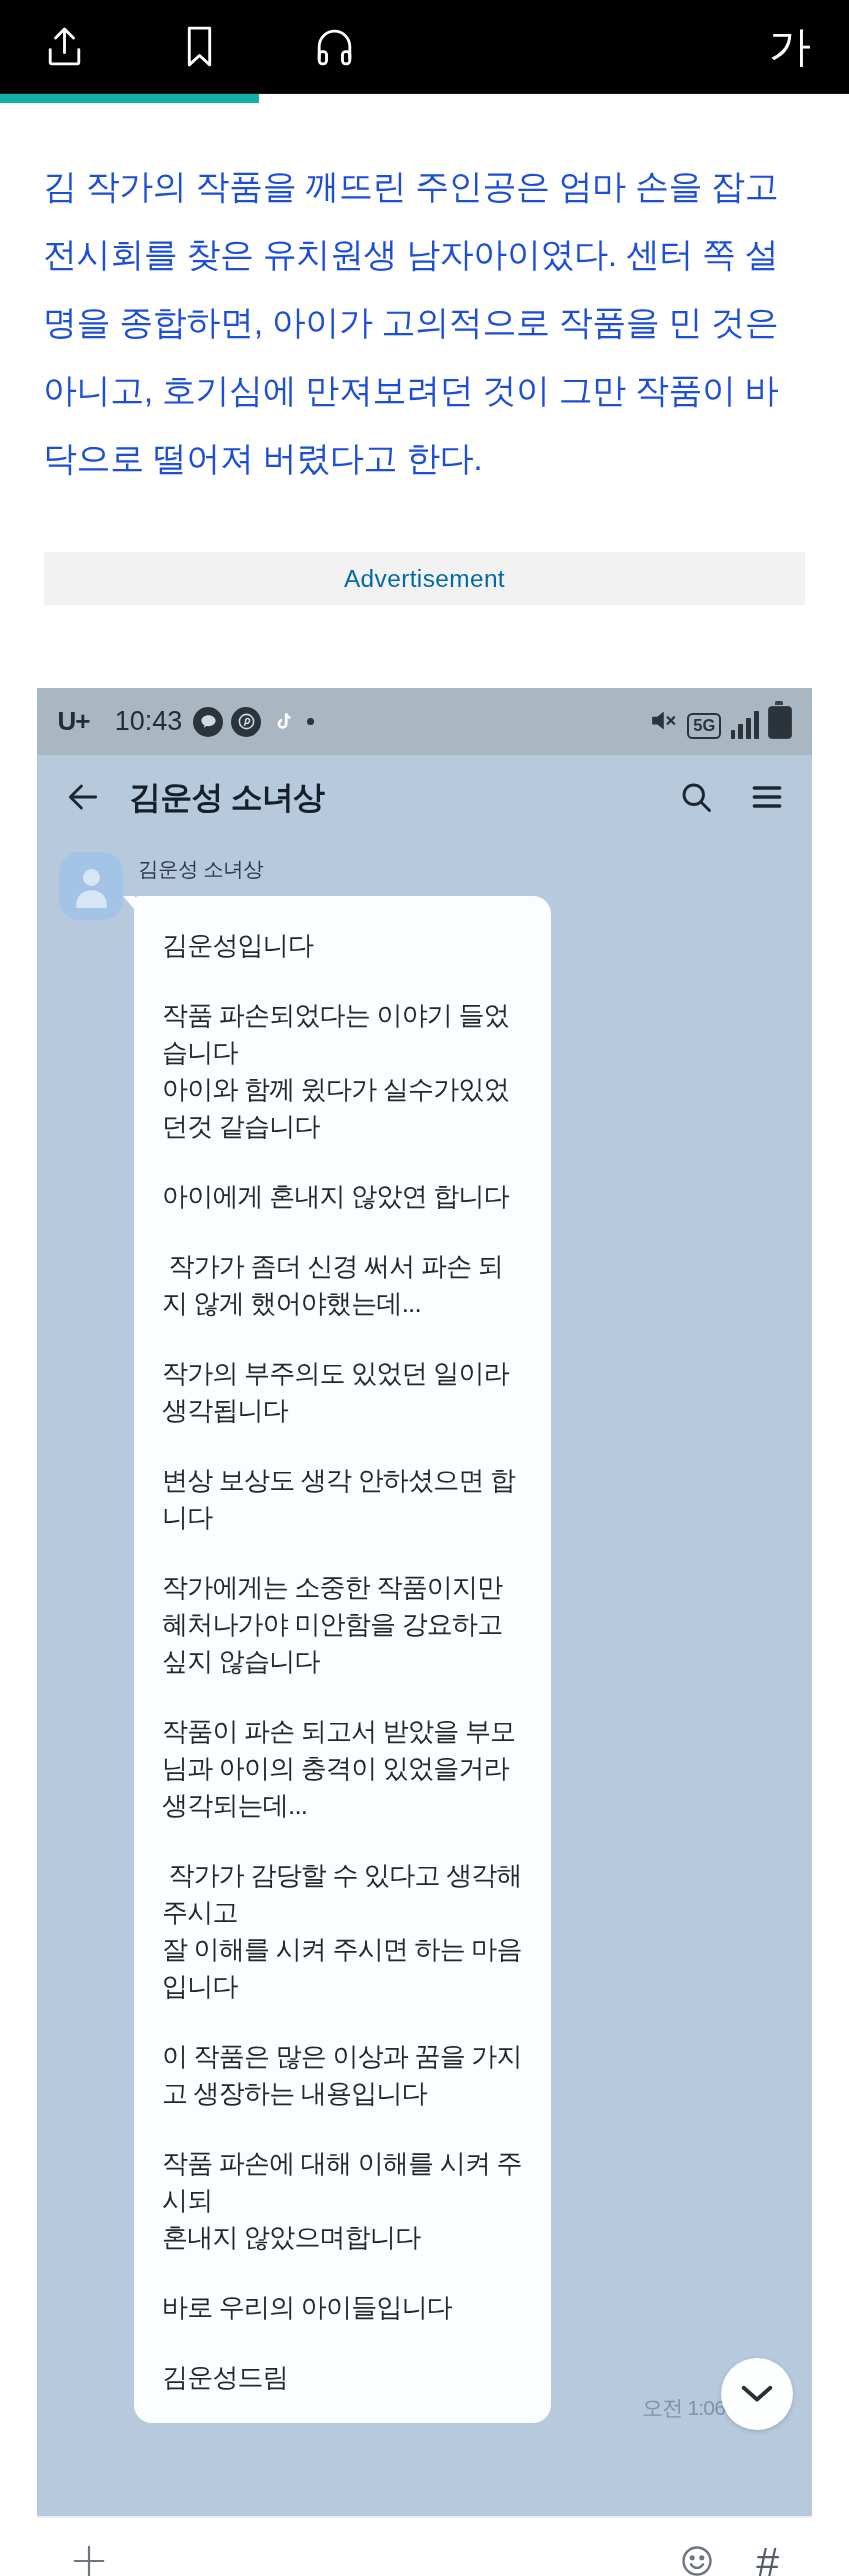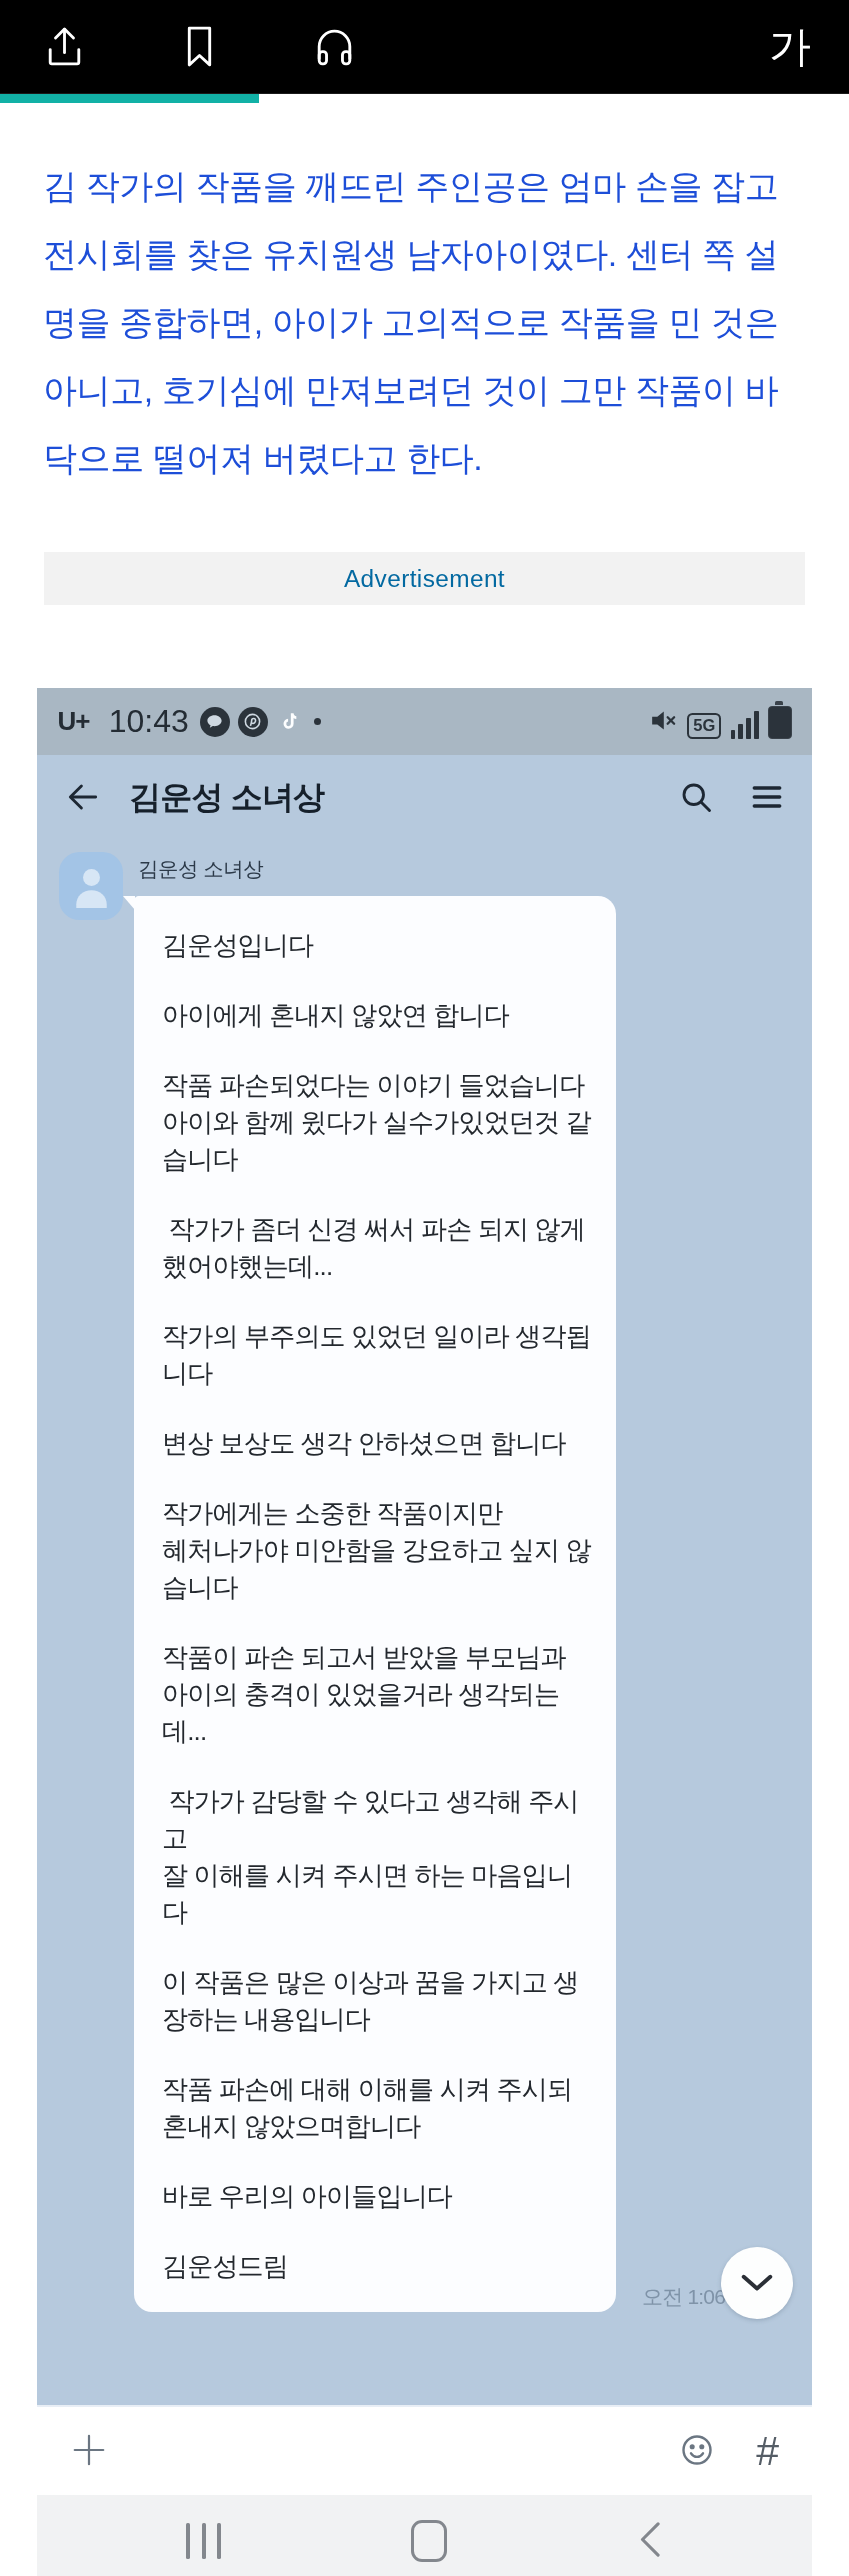--- a/index.html
+++ b/index.html
@@ -24,21 +24,21 @@
 
   
   .ad-box { margin:60px 44px 0; height:53px; background:#f2f2f2; display:flex; align-items:center; justify-content:center; }
   .ad-label { color:#0369a1; font-size:24.4px; letter-spacing:0.4px; }
 
   
   .phone { margin:83px 0 0 37px; width:775px; background:#b6c9dd; }
 
   .status-bar { height:67px; background:#a9b7c3; display:flex; align-items:center; padding:0 20.4px; color:#242c34; }
   .sb-carrier { font-size:26px; font-weight:bold; letter-spacing:-0.8px; }
-  .sb-time { font-size:32px; margin-left:19px; }
+  .sb-time { font-size:27px; margin-left:25px; }
   .sb-apps { display:flex; align-items:center; gap:7.9px; margin-left:11px; }
   .sb-circle { width:30px; height:30px; border-radius:50%; background:#2b333b; display:flex; align-items:center; justify-content:center; color:#cfd9e2; }
   .sb-circle svg { width:19px; height:19px; }
   .sb-tiktok { width:27px; height:30px; display:flex; align-items:center; justify-content:center; color:#fdfeff; }
   .sb-tiktok svg { width:22px; height:25px; }
   .sb-dot { width:7px; height:7px; border-radius:50%; background:#2b333b; margin-left:3.1px; }
   .sb-right { margin-left:auto; display:flex; align-items:flex-end; gap:9.4px; }
   .sb-mute svg { width:31px; height:31px; color:#2b333b; }
   .badge-5g { border:2.4px solid #2b333b; border-radius:5.5px; font-size:16.5px; font-weight:bold; color:#2b333b; padding:0.8px 3.9px; line-height:1.2; }
   .signal { display:flex; align-items:flex-end; gap:3.1px; height:30px; }
@@ -53,21 +53,21 @@
   .chat-title { font-size:32px; font-weight:bold; margin-left:27px; letter-spacing:-0.8px; }
   .hdr-right { margin-left:auto; display:flex; align-items:center; gap:35px; }
   .hdr-right svg { width:36px; height:36px; color:#1d2733; }
 
   .chat-body { position:relative; padding:6.3px 0 93px; }
   .avatar { position:absolute; left:22px; top:11px; width:64px; height:68px; border-radius:20.4px; background:#a3c4e6; display:flex; align-items:center; justify-content:center; }
   .avatar svg { width:41px; height:44px; color:#d7e6f5; }
   .sender-name { position:absolute; left:101px; top:14px; font-size:20.4px; color:#2c3a49; letter-spacing:-0.4px; }
   .bubble-wrap { position:relative; }
   .bubble {
-    position:relative; margin:49px 0 0 97px; width:482px;
+    position:relative; margin:49px 0 0 97px; width:417px;
     background:#fcfdff; border-radius:18px; border-top-left-radius:4.7px;
     padding:31px 25px 27px 28px; font-size:26px; line-height:37px; color:#23282e; letter-spacing:-0.8px;
   }
   .bubble:before { content:""; position:absolute; left:-11px; top:0;
     border-top:14px solid #fcfdff; border-left:12.6px solid transparent; }
   .msg { white-space:pre-wrap; margin:0 0 33px; }
   .msg:last-child { margin-bottom:0;margin-top:24px; }
   .timestamp { position:absolute; bottom:94px; left:605px; font-size:21px; color:#7f93a8; letter-spacing:-0.8px; }
   .scroll-btn { position:absolute; bottom:86px; right:19px; width:72px; height:72px; border-radius:50%; background:#fdfefe; box-shadow:0 1.6px 4.7px rgba(60,80,100,.25); display:flex; align-items:center; justify-content:center; }
   .scroll-btn svg { width:36px; height:23.6px; color:#2b2f36; }
@@ -190,23 +190,23 @@
       <svg viewBox="0 0 24 26" fill="currentColor">
           <circle cx="12" cy="8" r="5"></circle>
           <path d="M3 24c0-5 4-8.5 9-8.5s9 3.5 9 8.5v2H3z"></path>
         </svg>
     </span>
     <span class="sender-name">김운성 소녀상</span>
 
     <div class="bubble-wrap">
       <div class="bubble">
         <p class="msg">김운성입니다</p>
-        <p class="msg">아이에게 혼내지 않았연 합니다</p>
         <p class="msg">작품 파손되었다는 이야기 들었습니다
 아이와 함께 윘다가 실수가있었던것 같습니다</p>
+        <p class="msg">아이에게 혼내지 않았연 합니다</p>
         <p class="msg"> 작가가 좀더 신경 써서 파손 되지 않게 했어야했는데...</p>
         <p class="msg">작가의 부주의도 있었던 일이라 생각됩니다</p>
         <p class="msg">변상 보상도 생각 안하셨으면 합니다</p>
         <p class="msg">작가에게는 소중한 작품이지만
 혜처나가야 미안함을 강요하고 싶지 않습니다</p>
         <p class="msg">작품이 파손 되고서 받았을 부모님과 아이의 충격이 있었을거라 생각되는데...</p>
         <p class="msg"> 작가가 감당할 수 있다고 생각해 주시고
 잘 이해를 시켜 주시면 하는 마음입니다</p>
         <p class="msg">이 작품은 많은 이상과 꿈을 가지고 생장하는 내용입니다</p>
         <p class="msg">작품 파손에 대해 이해를 시켜 주시되

